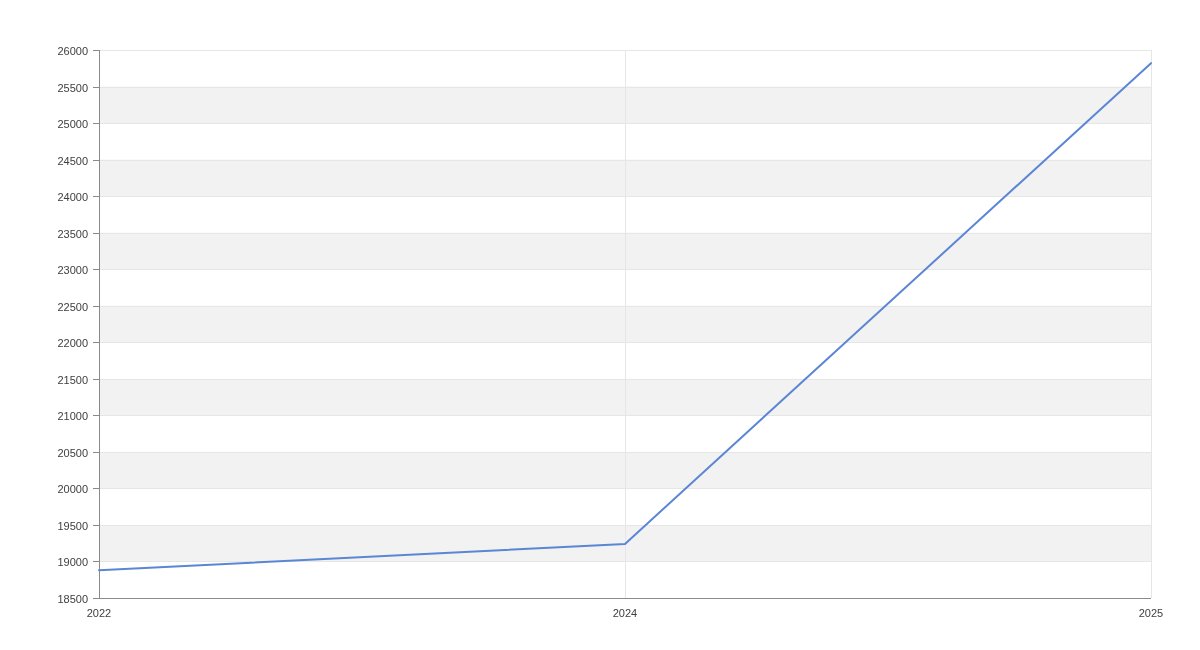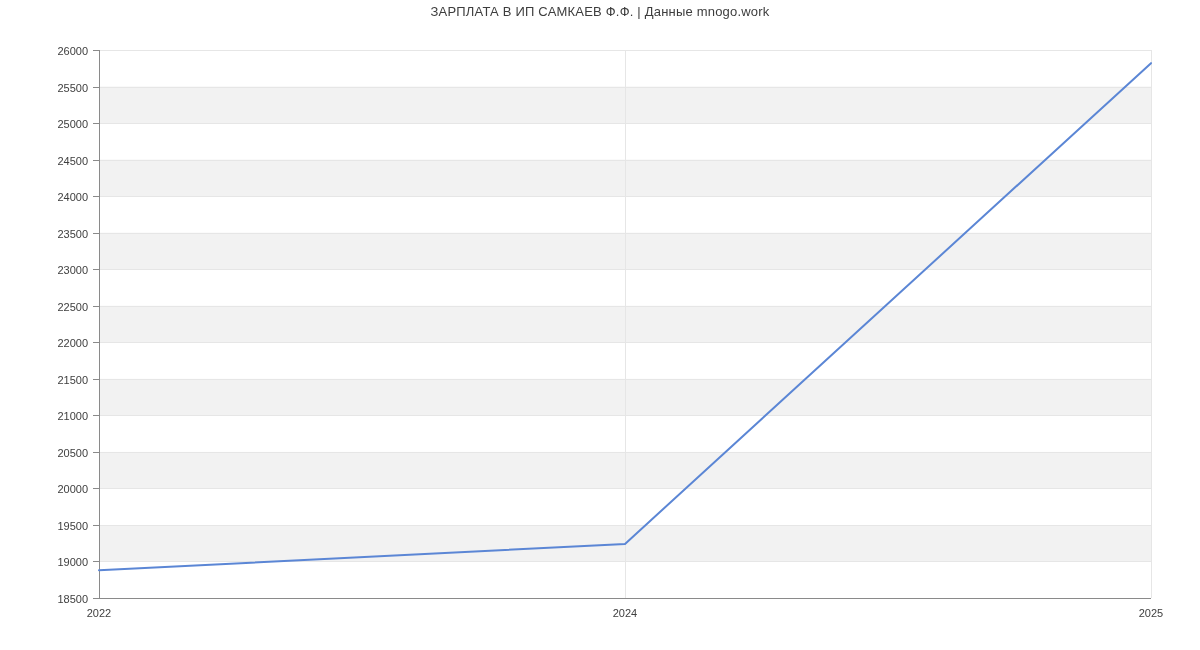--- a/index.html
+++ b/index.html
@@ -33,21 +33,20 @@
     left: 0;
   }
   svg text {
     font-family: "Liberation Sans", sans-serif;
   }
 </style>
 </head>
 <body>
 
 <div class="chart-wrap">
-  <div class="chart-title">ЗАРПЛАТА В ИП САМКАЕВ Ф.Ф. | Данные mnogo.work</div>
   <svg id="chart-svg" width="1200" height="650" viewBox="0 0 1200 650">
       <rect x="99" y="524.9333333333334" width="1052" height="36.5333333333333" fill="#f2f2f2"></rect>
       <rect x="99" y="451.8666666666667" width="1052" height="36.5333333333333" fill="#f2f2f2"></rect>
       <rect x="99" y="378.79999999999995" width="1052" height="36.53333333333342" fill="#f2f2f2"></rect>
       <rect x="99" y="305.73333333333335" width="1052" height="36.5333333333333" fill="#f2f2f2"></rect>
       <rect x="99" y="232.66666666666669" width="1052" height="36.5333333333333" fill="#f2f2f2"></rect>
       <rect x="99" y="159.59999999999997" width="1052" height="36.53333333333342" fill="#f2f2f2"></rect>
       <rect x="99" y="86.5333333333333" width="1052" height="36.53333333333336" fill="#f2f2f2"></rect>
       <line x1="99" y1="598.5" x2="1151" y2="598.5" stroke="#e6e6e6" stroke-width="1" shape-rendering="crispEdges"></line>
       <line x1="93" y1="598.5" x2="99" y2="598.5" stroke="#8a8a8a" stroke-width="1" shape-rendering="crispEdges"></line>

